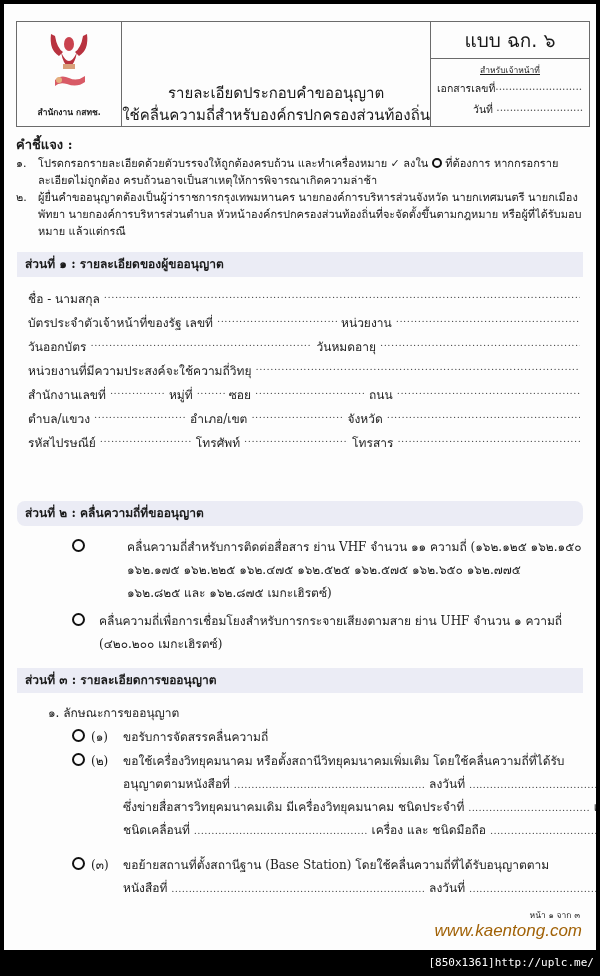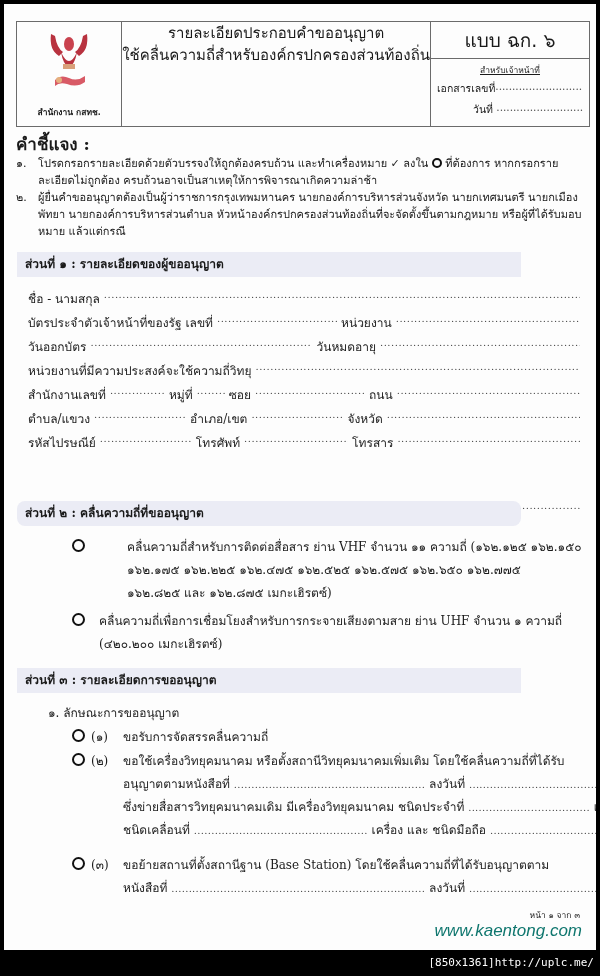--- a/index.html
+++ b/index.html
@@ -7,58 +7,58 @@
   body { font-family: "DejaVu Serif", "Liberation Serif", serif; color: #1a1a1a; position: relative; }
   .page {
     position: absolute; left: 4px; top: 4px; width: 592px; height: 946px;
     background: #fdfdfd; overflow: hidden;
   }
   .header-box {
     position: absolute; left: 12px; top: 17px; width: 574px; height: 106px;
     border: 1px solid #6b6b6b; display: flex;
   }
   .hb-logo { width: 106px; border-right: 1px solid #6b6b6b; position: relative; }
-  .hb-title { flex: 1; border-right: 1px solid #6b6b6b; display: flex; flex-direction: column; justify-content: flex-start; align-items: center; }
+  .hb-title { flex: 1; border-right: 1px solid #6b6b6b; display: flex; flex-direction: column; justify-content: flex-end; align-items: center; }
   .hb-title span { font-size: 15px; line-height: 22px; white-space: nowrap; }
   .hb-right { width: 158px; display: flex; flex-direction: column; }
   .form-code { height: 45px; border-bottom: 1px solid #6b6b6b; display: flex; align-items: center; justify-content: center; font-size: 19px; font-family: "DejaVu Sans", sans-serif; }
   .office-block { flex: 1; padding: 4px 6px; font-size: 10px; }
   .office-label { text-align: center; text-decoration: underline; font-size: 8.5px; margin-bottom: 3px; }
   .office-row { display: flex; white-space: nowrap; margin-bottom: 4px; font-size: 10.5px; }
   .office-row .dots { flex: 1; overflow: hidden; color: #555; }
   .office-row.indent { padding-left: 36px; }
   .garuda { position: absolute; left: 30px; top: 8px; width: 44px; height: 60px; }
   .logo-caption { position: absolute; left: 0; right: 0; top: 83px; text-align: center; font-size: 8.5px; font-weight: bold; }
 
   .instructions { position: absolute; left: 12px; top: 132px; width: 575px; font-size: 11px; line-height: 17px; }
-  .instr-title { font-weight: bold; margin-bottom: 2px; font-size: 17px; }
+  .instr-title { font-weight: bold; margin-bottom: 2px; font-size: 13px; }
   .instr-item { display: flex; }
   .instr-num { width: 22px; flex-shrink: 0; }
   .instr-text { flex: 1; }
   .ic-check { color: #222; font-family: "DejaVu Sans", sans-serif; }
   .ic-circle { display: inline-block; width: 10px; height: 10px; border: 2px solid #111; border-radius: 50%; vertical-align: -1px; }
 
   .sec-bar {
-    position: absolute; left: 13px; width: 504px; height: 25px; background: #ebecf5;
+    position: absolute; left: 13px; width: 566px; height: 25px; background: #ebecf5;
     font-weight: bold; font-size: 12px; padding-left: 8px; line-height: 25px;
   }
   .field-row { position: absolute; left: 24px; width: 552px; display: flex; font-size: 12px; white-space: nowrap; height: 20px; }
   .field-row .lbl { padding-right: 4px; }
   .field-row .dots { flex: 1; overflow: hidden; color: #444; letter-spacing: 0.5px; font-size: 10px; padding-bottom: 2px; }
   .field-row .lbl.mid { padding-left: 4px; }
   .email-lbl { font-family: "Liberation Serif", serif; font-size: 12px; }
 
   .opt-row { position: absolute; display: flex; font-size: 12px; }
   .radio { display: inline-block; width: 13px; height: 13px; border: 2.5px solid #111; border-radius: 50%; flex-shrink: 0; margin-top: 3px; }
   .opt-text { line-height: 23px; }
   .num-label { width: 38px; flex-shrink: 0; line-height: 23px; padding-left: 6px; }
   .dotline { color: #444; font-size: 10px; letter-spacing: 0.3px; }
 
   .page-no { position: absolute; right: 16px; top: 904px; font-size: 8.5px; }
-  .watermark { position: absolute; right: 14px; top: 917px; font-family: "Liberation Sans", sans-serif; font-style: italic; color: #0f766e; font-size: 17px; }
+  .watermark { position: absolute; right: 14px; top: 917px; font-family: "Liberation Sans", sans-serif; font-style: italic; color: #a16207; font-size: 17px; }
   .uplc { position: absolute; right: 6px; top: 956px; font-family: "DejaVu Sans Mono", monospace; color: #fff; font-size: 11px; }
 </style>
 </head>
 <body>
 
 <div class="page">
 
   <div class="header-box">
     <div class="hb-logo">
       <svg class="garuda" viewBox="0 0 44 60">

